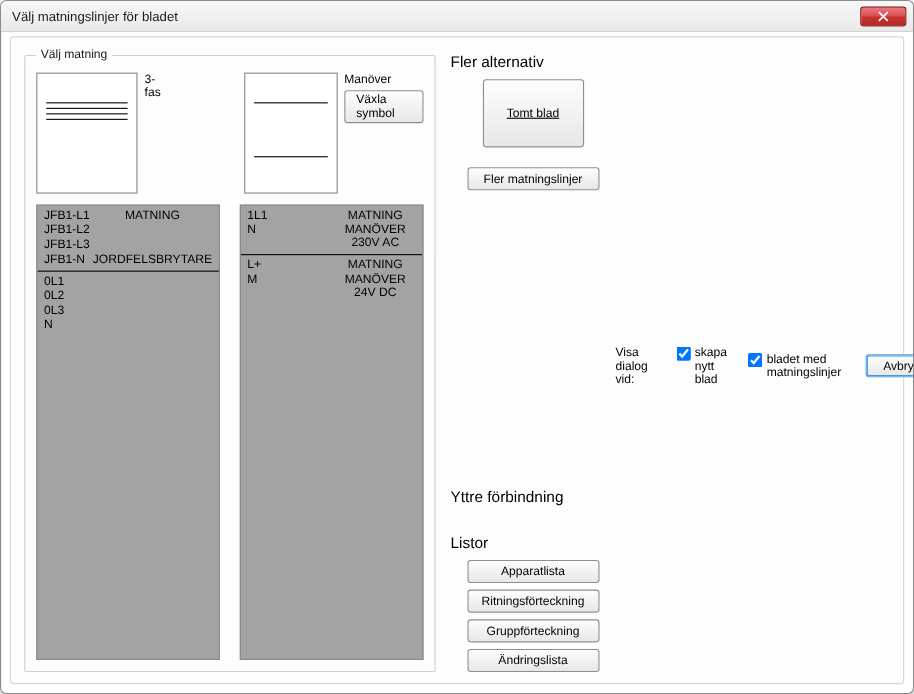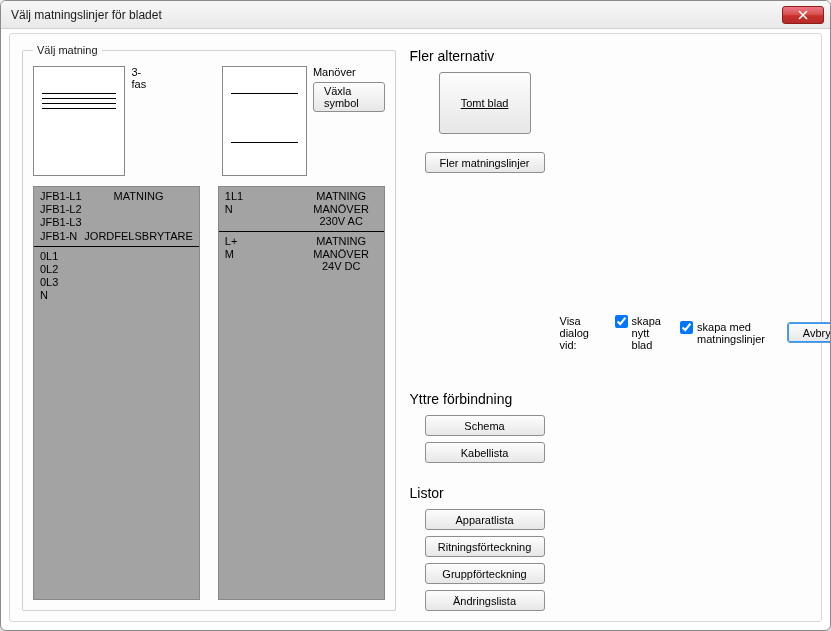--- a/index.html
+++ b/index.html
@@ -317,24 +317,20 @@
         <div class="rightheader">Fler alternativ</div>
         <div class="rightbtns">
           <div class="btn big">Tomt blad</div>
           <div style="height:6px"></div>
           <div class="btn wide">Fler matningslinjer</div>
         </div>
 
         <div class="rspacer"></div>
 
         <div class="rightheader">Yttre förbindning</div>
-        <div class="rightbtns">
-          <div class="btn wide">Schema</div>
-          <div class="btn wide">Kabellista</div>
-        </div>
 
         <div style="height:10px"></div>
 
         <div class="rightheader">Listor</div>
         <div class="rightbtns">
           <div class="btn wide">Apparatlista</div>
           <div class="btn wide">Ritningsförteckning</div>
           <div class="btn wide">Gruppförteckning</div>
           <div class="btn wide">Ändringslista</div>
         </div>
@@ -342,19 +338,19 @@
     </div>
 
     <div class="bottom">
       <span>Visa dialog vid:</span>
       <label class="chk">
         <input type="checkbox" id="chk1" checked="" style="">
         <span>skapa nytt blad</span>
       </label>
       <label class="chk">
         <input type="checkbox" id="chk2" checked="" style="">
-        <span>skapa med matningslinjer</span>
+        <span>bladet med matningslinjer</span>
       </label>
       <div class="spacer"></div>
       <div class="btn default" style="width:90px">Avbryt</div>
     </div>
   </div>
 </div>
 
 </body></html>

